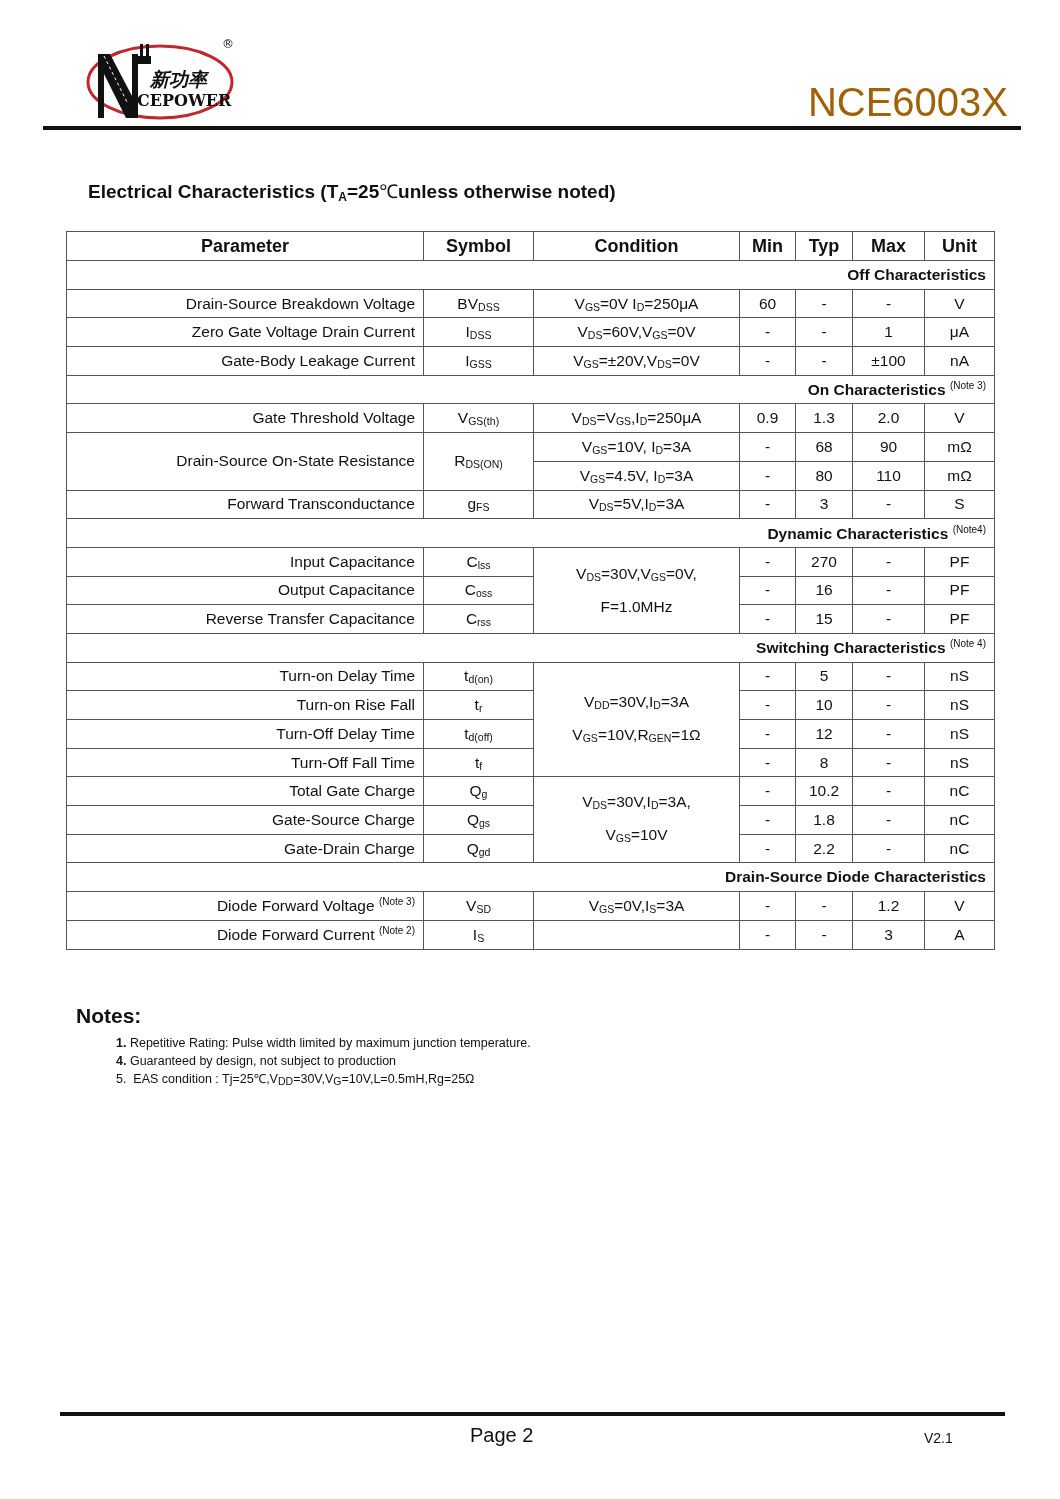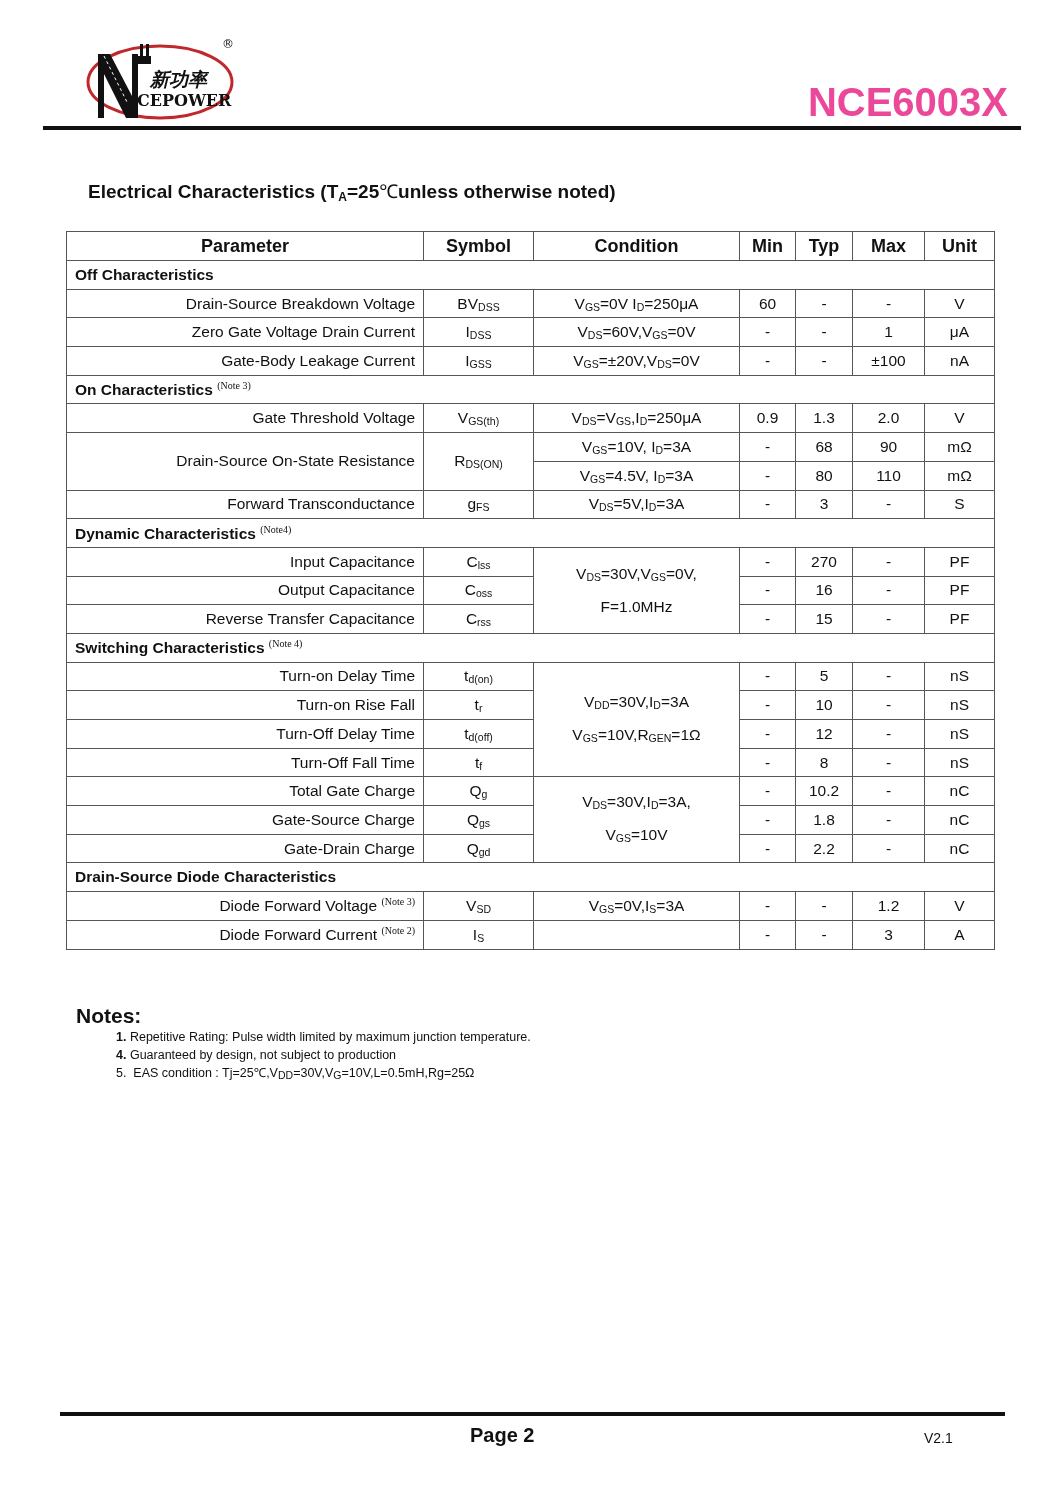--- a/index.html
+++ b/index.html
@@ -1,42 +1,42 @@
 <!DOCTYPE html>
 <html><head>
 <meta charset="utf-8">
 <style>
   * { box-sizing: border-box; margin: 0; padding: 0; }
   html, body { width: 1060px; height: 1499px; background: #ffffff; }
   body { position: relative; font-family: "Liberation Sans", sans-serif; color: #111; overflow: hidden; }
 
   .logo { position: absolute; left: 80px; top: 34px; width: 160px; height: 90px; }
-  .part-number { position: absolute; right: 52px; top: 80px; font-size: 40px; font-family: "Liberation Sans", sans-serif; color: #ec4899; letter-spacing: 0px; font-weight: bold; }
+  .part-number { position: absolute; right: 52px; top: 80px; font-size: 40px; font-family: "Liberation Sans", sans-serif; color: #a16207; letter-spacing: 0px; }
   .header-rule { position: absolute; left: 43px; top: 126px; width: 978px; height: 4px; background: #111; }
 
   .section-title { position: absolute; left: 88px; top: 178px; font-size: 19px; font-weight: bold; }
   .section-title sub { font-size: 12px; vertical-align: -3px; }
   .section-title .deg { font-weight: normal; }
 
   table.ec { position: absolute; left: 66px; top: 231px; width: 928px; border-collapse: collapse; table-layout: fixed; }
   table.ec td, table.ec th { border: 1.5px solid #555; font-size: 15.5px; height: 28.7px; padding: 0 8px; text-align: center; vertical-align: middle; font-weight: normal; white-space: nowrap; }
   table.ec th { font-size: 18px; font-weight: bold; height: 29px; }
   table.ec td.param { text-align: right; }
-  table.ec td.group { text-align: left; font-weight: bold; font-size: 15.5px; }
+  table.ec td.group { text-align: right; font-weight: bold; font-size: 15.5px; }
   table.ec td.cond { line-height: 29px; }
   sub.s { font-size: 10.5px; vertical-align: -2px; }
-  sup.n { font-size: 10px; font-weight: normal; vertical-align: 6px; font-family: Liberation Serif, serif; }
+  sup.n { font-size: 10px; font-weight: normal; vertical-align: 6px; }
 
   .notes { position: absolute; left: 76px; top: 1004px; }
-  .notes-title { font-size: 21px; font-weight: bold; }
+  .notes-title { font-size: 21px; font-weight: bold; margin-bottom: 6px; }
   .note { font-size: 12.5px; line-height: 18px; margin-left: 40px; }
   .note b { font-weight: bold; }
 
   .footer-rule { position: absolute; left: 60px; top: 1412px; width: 945px; height: 3.5px; background: #111; }
-  .page-label { position: absolute; left: 470px; top: 1424px; font-size: 20px; font-weight: bold; }
+  .page-label { position: absolute; left: 470px; top: 1424px; font-size: 20px; font-weight: normal; }
   .version { position: absolute; left: 924px; top: 1430px; font-size: 14px; }
 </style>
 </head>
 <body>
 
 <svg class="logo" viewBox="0 0 160 90">
   <ellipse cx="80" cy="48" rx="72" ry="36" fill="none" stroke="#c0282d" stroke-width="3"></ellipse>
   <polygon points="18,20 30,20 52,62 52,20 58,20 58,84 46,84 24,40 24,84 18,84" fill="#111"></polygon>
   <line x1="24" y1="22" x2="48" y2="70" stroke="#fff" stroke-width="1" stroke-dasharray="3,3"></line>
   <rect x="60" y="10" width="3" height="14" fill="#111"></rect>

